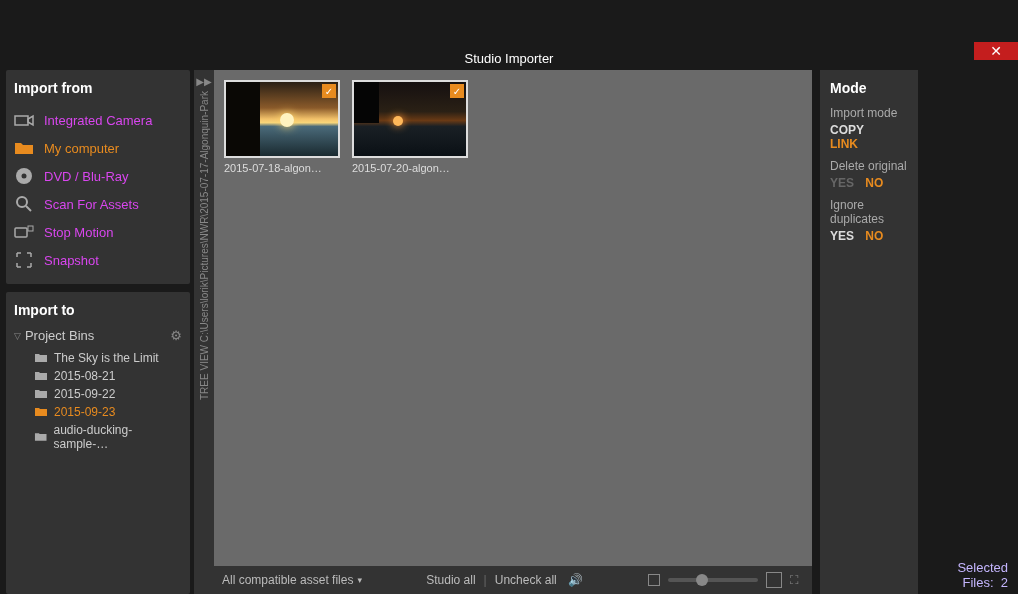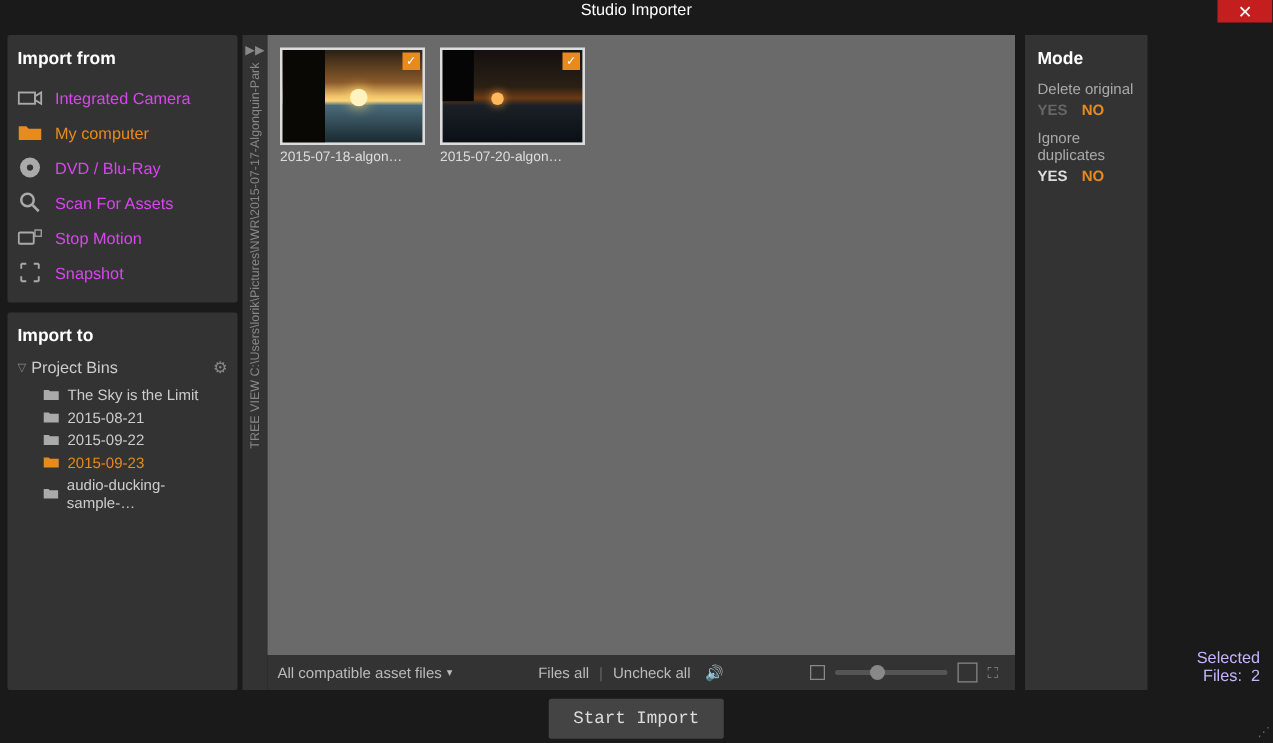--- a/index.html
+++ b/index.html
@@ -1,18 +1,18 @@
 <!DOCTYPE html>
 <html><head>
 <meta charset="utf-8">
 <style>
 * { box-sizing: border-box; margin: 0; padding: 0; font-family: Arial, sans-serif; }
 body { background: #1a1a1a; color: #ccc; width: 1018px; height: 594px; overflow: hidden; position: relative; }
 
-.titlebar { height: 24px; display: flex; align-items: flex-start; justify-content: center; position: relative; }
+.titlebar { height: 24px; display: flex; align-items: flex-end; justify-content: center; position: relative; margin-top: 42px; }
 .titlebar-title { color: #fff; font-size: 13px; }
 .close-btn { position: absolute; right: 0; top: 0; width: 44px; height: 18px; background: #c41e1e; color: #fff; display: flex; align-items: center; justify-content: center; font-size: 14px; cursor: pointer; }
 
 .main { display: flex; height: 532px; }
 
 .left-col { width: 194px; display: flex; flex-direction: column; gap: 8px; padding: 4px 4px 4px 6px; }
 .panel { background: #333; border-radius: 2px; padding: 10px 8px; }
 .panel-title { color: #fff; font-size: 14px; font-weight: bold; margin-bottom: 10px; }
 
 .src-item { display: flex; align-items: center; gap: 10px; padding: 6px 0; cursor: pointer; color: #d946ef; font-size: 13px; }
@@ -196,39 +196,46 @@
           </div>
           <div class="thumb-label">2015-07-20-algon…</div>
         </div>
       </div>
       <div class="bottom-bar">
         <div class="filter-dd">
           <span>All compatible asset files</span>
           <span style="font-size:9px">▾</span>
         </div>
         <div class="spacer"></div>
-        <span class="link">Files all</span>
+        <span class="link">Studio all</span>
         <span class="sep">|</span>
         <span class="link">Uncheck all</span>
         <span style="margin-left:4px">🔊</span>
         <div class="spacer"></div>
         <div class="sq-icon"></div>
         <div class="size-slider">
             <div class="size-thumb"></div>
           </div>
         <div class="sq-icon" style="width:16px;height:16px"></div>
         <span class="full-icon">⛶</span>
       </div>
     </div>
   </div>
 
   <div class="right-col">
     <div class="mode-panel">
       <div class="panel-title">Mode</div>
       <div class="opt-group">
+        <div class="opt-label">Import mode</div>
+        <div class="opt-vals">
+          <span class="val-sel">COPY</span>
+          <span class="val-unsel">LINK</span>
+        </div>
+      </div>
+      <div class="opt-group">
         <div class="opt-label">Delete original</div>
         <div class="opt-vals">
           <span class="val-dis">YES</span>
           <span class="val-unsel">NO</span>
         </div>
       </div>
       <div class="opt-group">
         <div class="opt-label">Ignore duplicates</div>
         <div class="opt-vals">
           <span class="val-sel">YES</span>

